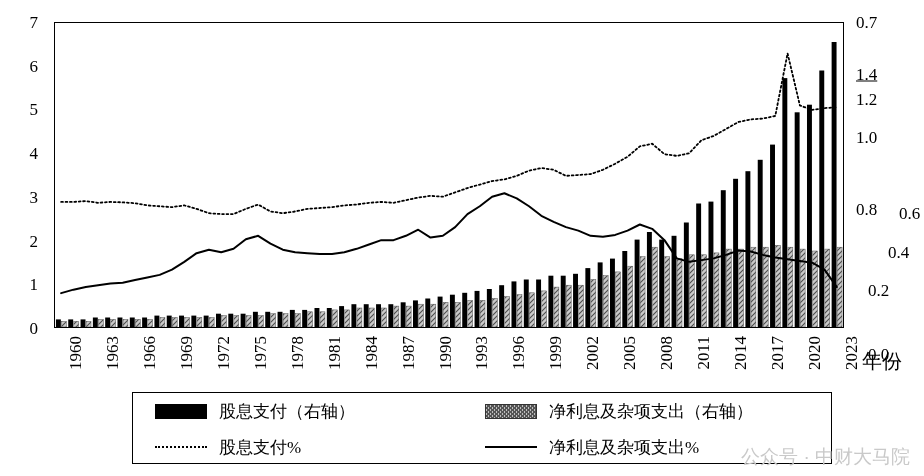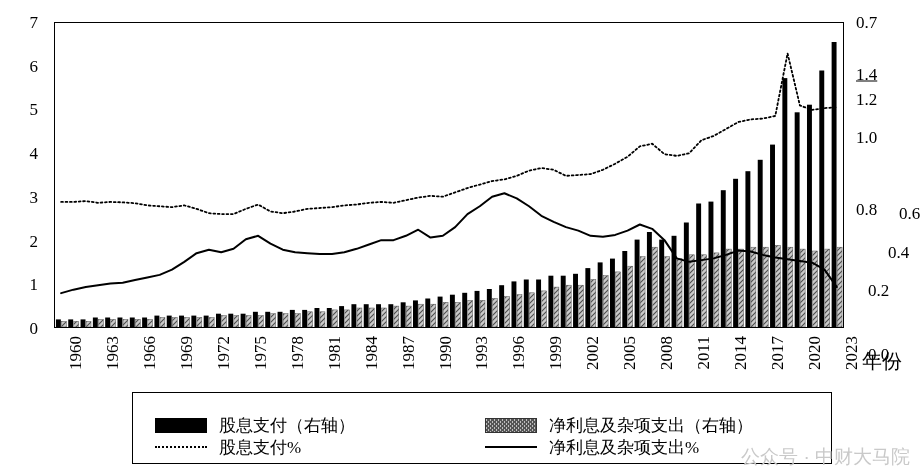--- a/index.html
+++ b/index.html
@@ -59,21 +59,21 @@
     position:absolute;
     left:132px;top:392px;
     width:700px;height:72px;
     border:1px solid #000;
     box-sizing:border-box;
   }
   .legend-row{
     position:absolute;left:0;width:100%;height:36px;
     display:flex;align-items:center;
   }
-  .legend-row.r1{top:8px;align-items:flex-end;}
+  .legend-row.r1{top:0;}
   .legend-row.r2{top:36px;}
   .legend-item{
     display:flex;align-items:center;
     font-size:17px;
     white-space:nowrap;
   }
   .legend-item.i1{margin-left:22px;width:330px;}
   .legend-item.i2{margin-left:0px;}
   .swatch{
     width:52px;height:15px;margin-right:12px;flex:none;

